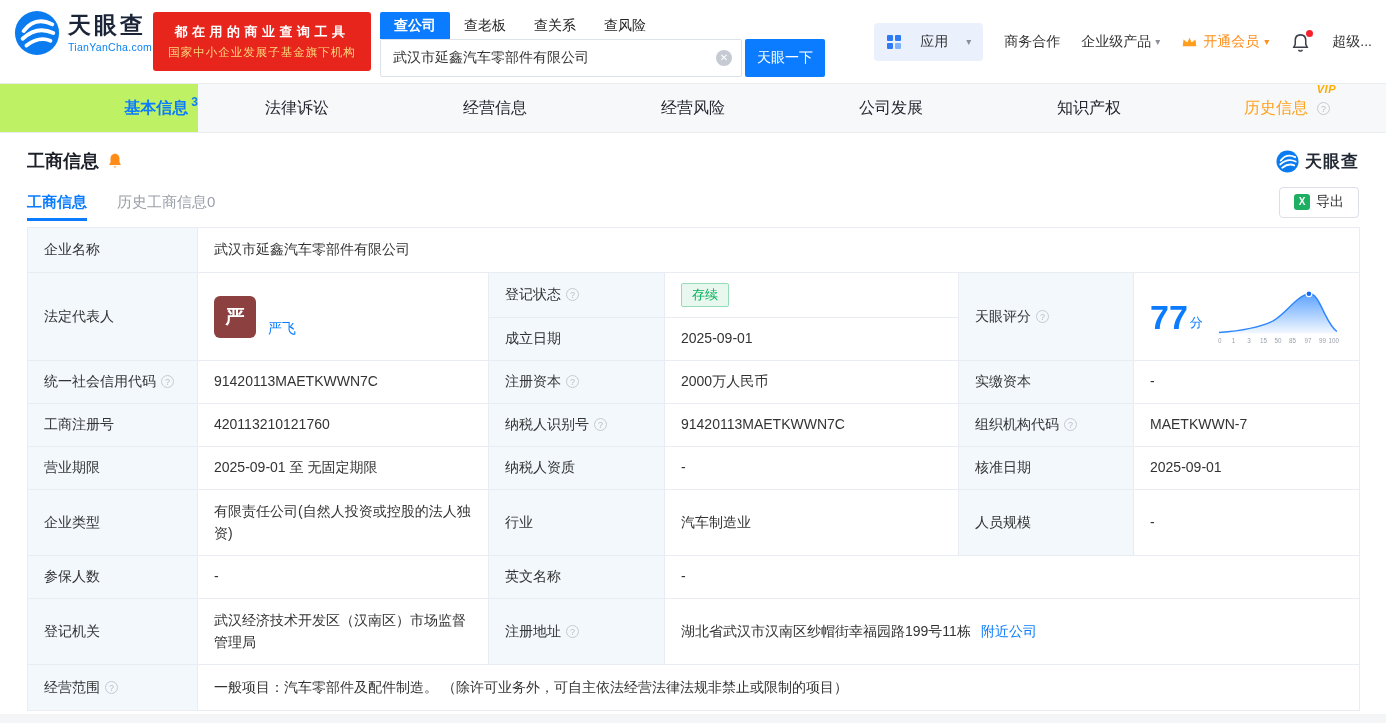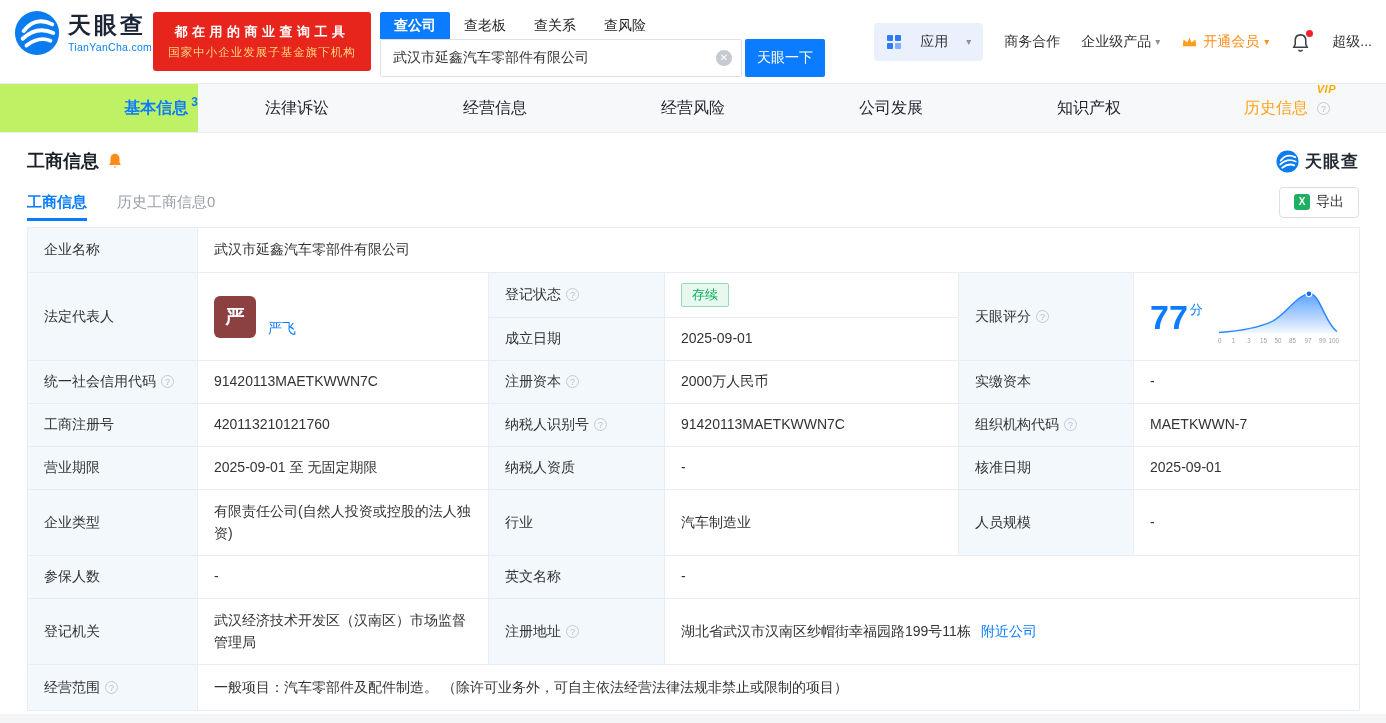--- a/index.html
+++ b/index.html
@@ -81,21 +81,21 @@
   .qicon { display:inline-block; width:13px; height:13px; border:1px solid #c6cad2; border-radius:50%; color:#b9bec8;
            font-size:9px; line-height:12px; text-align:center; margin-left:5px; vertical-align:1px; cursor:pointer; }
   .qicon::before { content:"?"; }
   .rep { display:flex; align-items:center; gap:12px; }
   .avatar { width:42px; height:42px; background:#8d4040; border-radius:6px; color:#fff; font-size:19px; font-weight:700;
             display:flex; align-items:center; justify-content:center; cursor:pointer; flex:0 0 auto; }
   .blue-link { color:#0b7cff; cursor:pointer; text-decoration:none;margin-top:24px; }
   .status-chip { display:inline-block; background:#e8f8ef; border:1px solid #93dcb7; color:#0ab05c; font-size:13px;
                  padding:2px 10px; border-radius:2px; line-height:1.4; }
   .score-wrap { display:flex; align-items:center; gap:10px; }
-  .score-group { display:flex; align-items:flex-start; gap:2px; }
+  .score-group { display:flex; align-items:flex-end; gap:2px; }
   .score-num { font-size:34px; font-weight:700; color:#0b7cff; line-height:1; }
   .score-unit { font-size:13px; color:#0b7cff; }
   .mini-chart text { font-size:6.5px; fill:#9aa0aa; }
   .nearby { margin-left:10px; white-space:nowrap; }
 
   .bottom-strip { flex:1; background:#f4f5f7; margin-top:3px; }
 </style>
 </head>
 <body>
 

